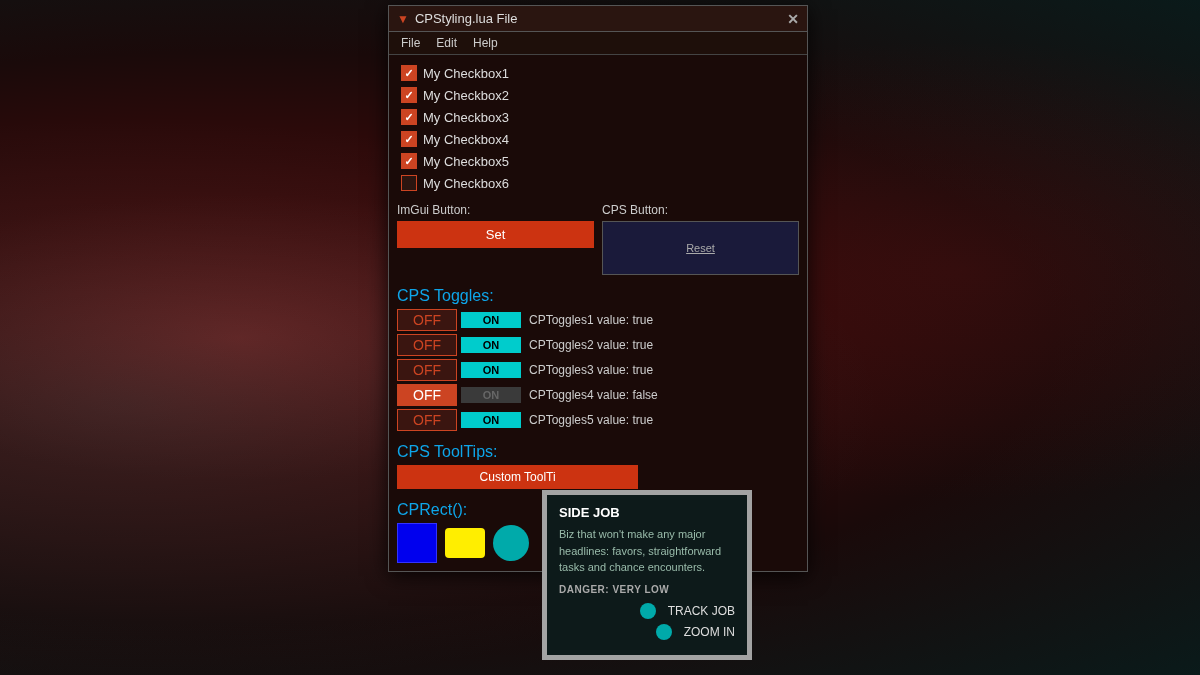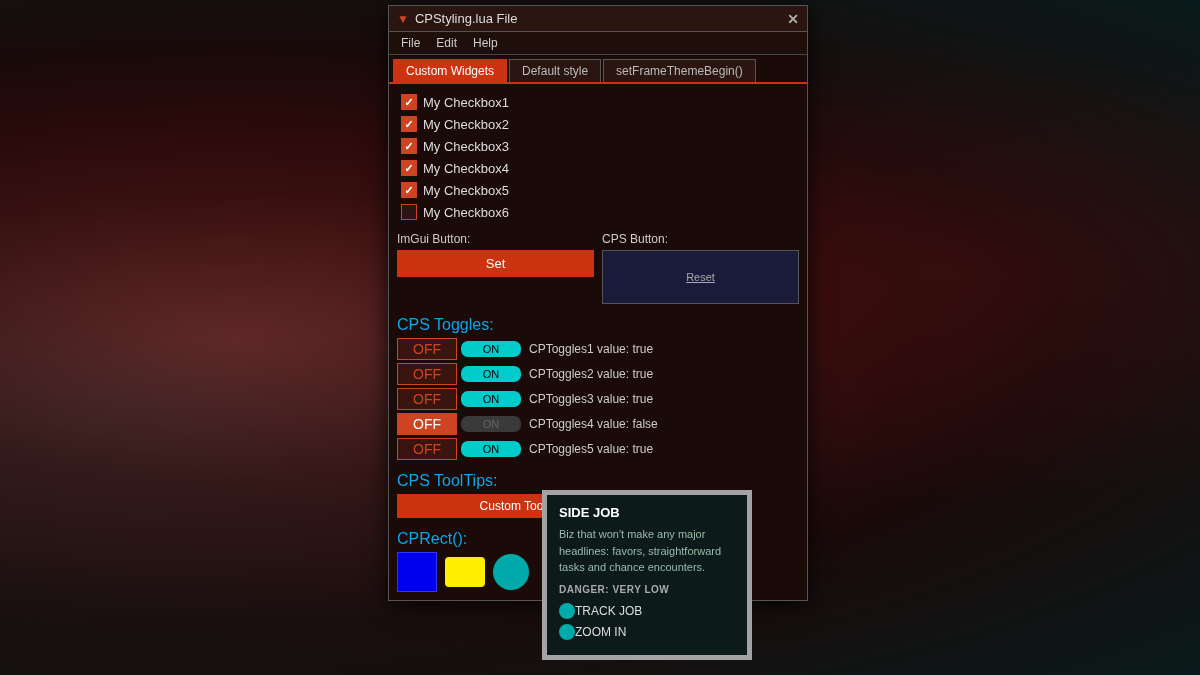--- a/index.html
+++ b/index.html
@@ -198,25 +198,24 @@
       border: 1px solid #cc4422;
       font-size: 14px;
       padding: 2px 10px;
       width: 60px;
       text-align: center;
     }
     .toggle-on {
       background: #00cccc;
       color: #000;
       font-size: 11px;
-      font-weight: normal;
+      font-weight: bold;
       padding: 2px 10px;
       width: 60px;
       text-align: center;
-      border-radius: 7px;
     }
     .toggle-on.dimmed {
       background: #3a3a3a;
       color: #666;
     }
     .toggle-off.active-off {
       background: #cc4422;
       color: #fff;
     }
     .toggle-value {
@@ -294,23 +293,24 @@
     .tooltip-danger {
       color: #aaa;
       font-size: 10px;
       font-weight: bold;
       letter-spacing: 0.5px;
       margin-bottom: 8px;
     }
     .tooltip-action {
       display: flex;
       align-items: center;
-      gap: 0;
+      gap: 12px;
       margin-bottom: 5px;
       cursor: pointer;
+      justify-content: flex-end;
     }
     .tooltip-action-icon {
       width: 16px;
       height: 16px;
       background: #00aaaa;
       border-radius: 50%;
       flex-shrink: 0;
     }
     .tooltip-action-label {
       color: #ddd;
@@ -331,25 +331,20 @@
     </div>
     <button class="titlebar-close">✕</button>
   </div>
 
   <div class="menubar">
     <span class="menu-item">File</span>
     <span class="menu-item">Edit</span>
     <span class="menu-item">Help</span>
   </div>
 
-  <div class="tabbar">
-    <div class="tab active">Custom Widgets</div>
-    <div class="tab inactive">Default style</div>
-    <div class="tab inactive">setFrameThemeBegin()</div>
-  </div>
 
   <div class="content">
 
     <div>
       <div class="checkbox-row">
         <div class="checkbox-box">
             <span class="checkbox-check">✓</span>
           </div>
         <span class="checkbox-label">My Checkbox1</span>
       </div>

